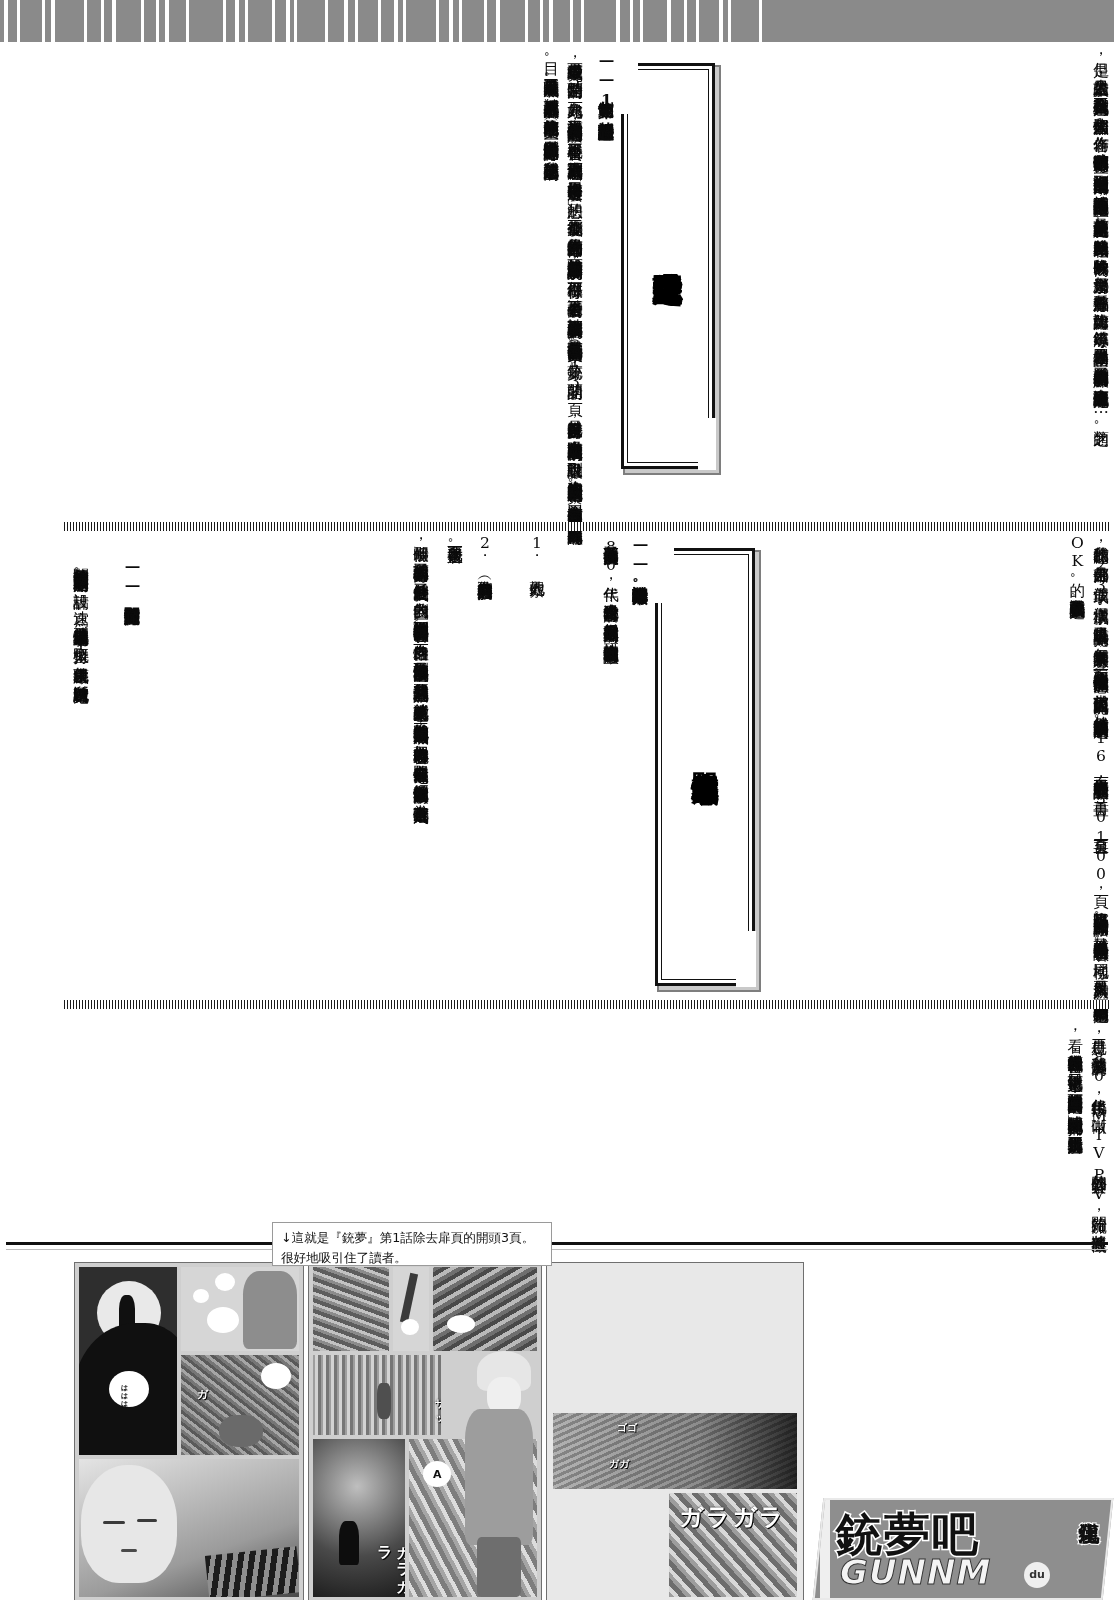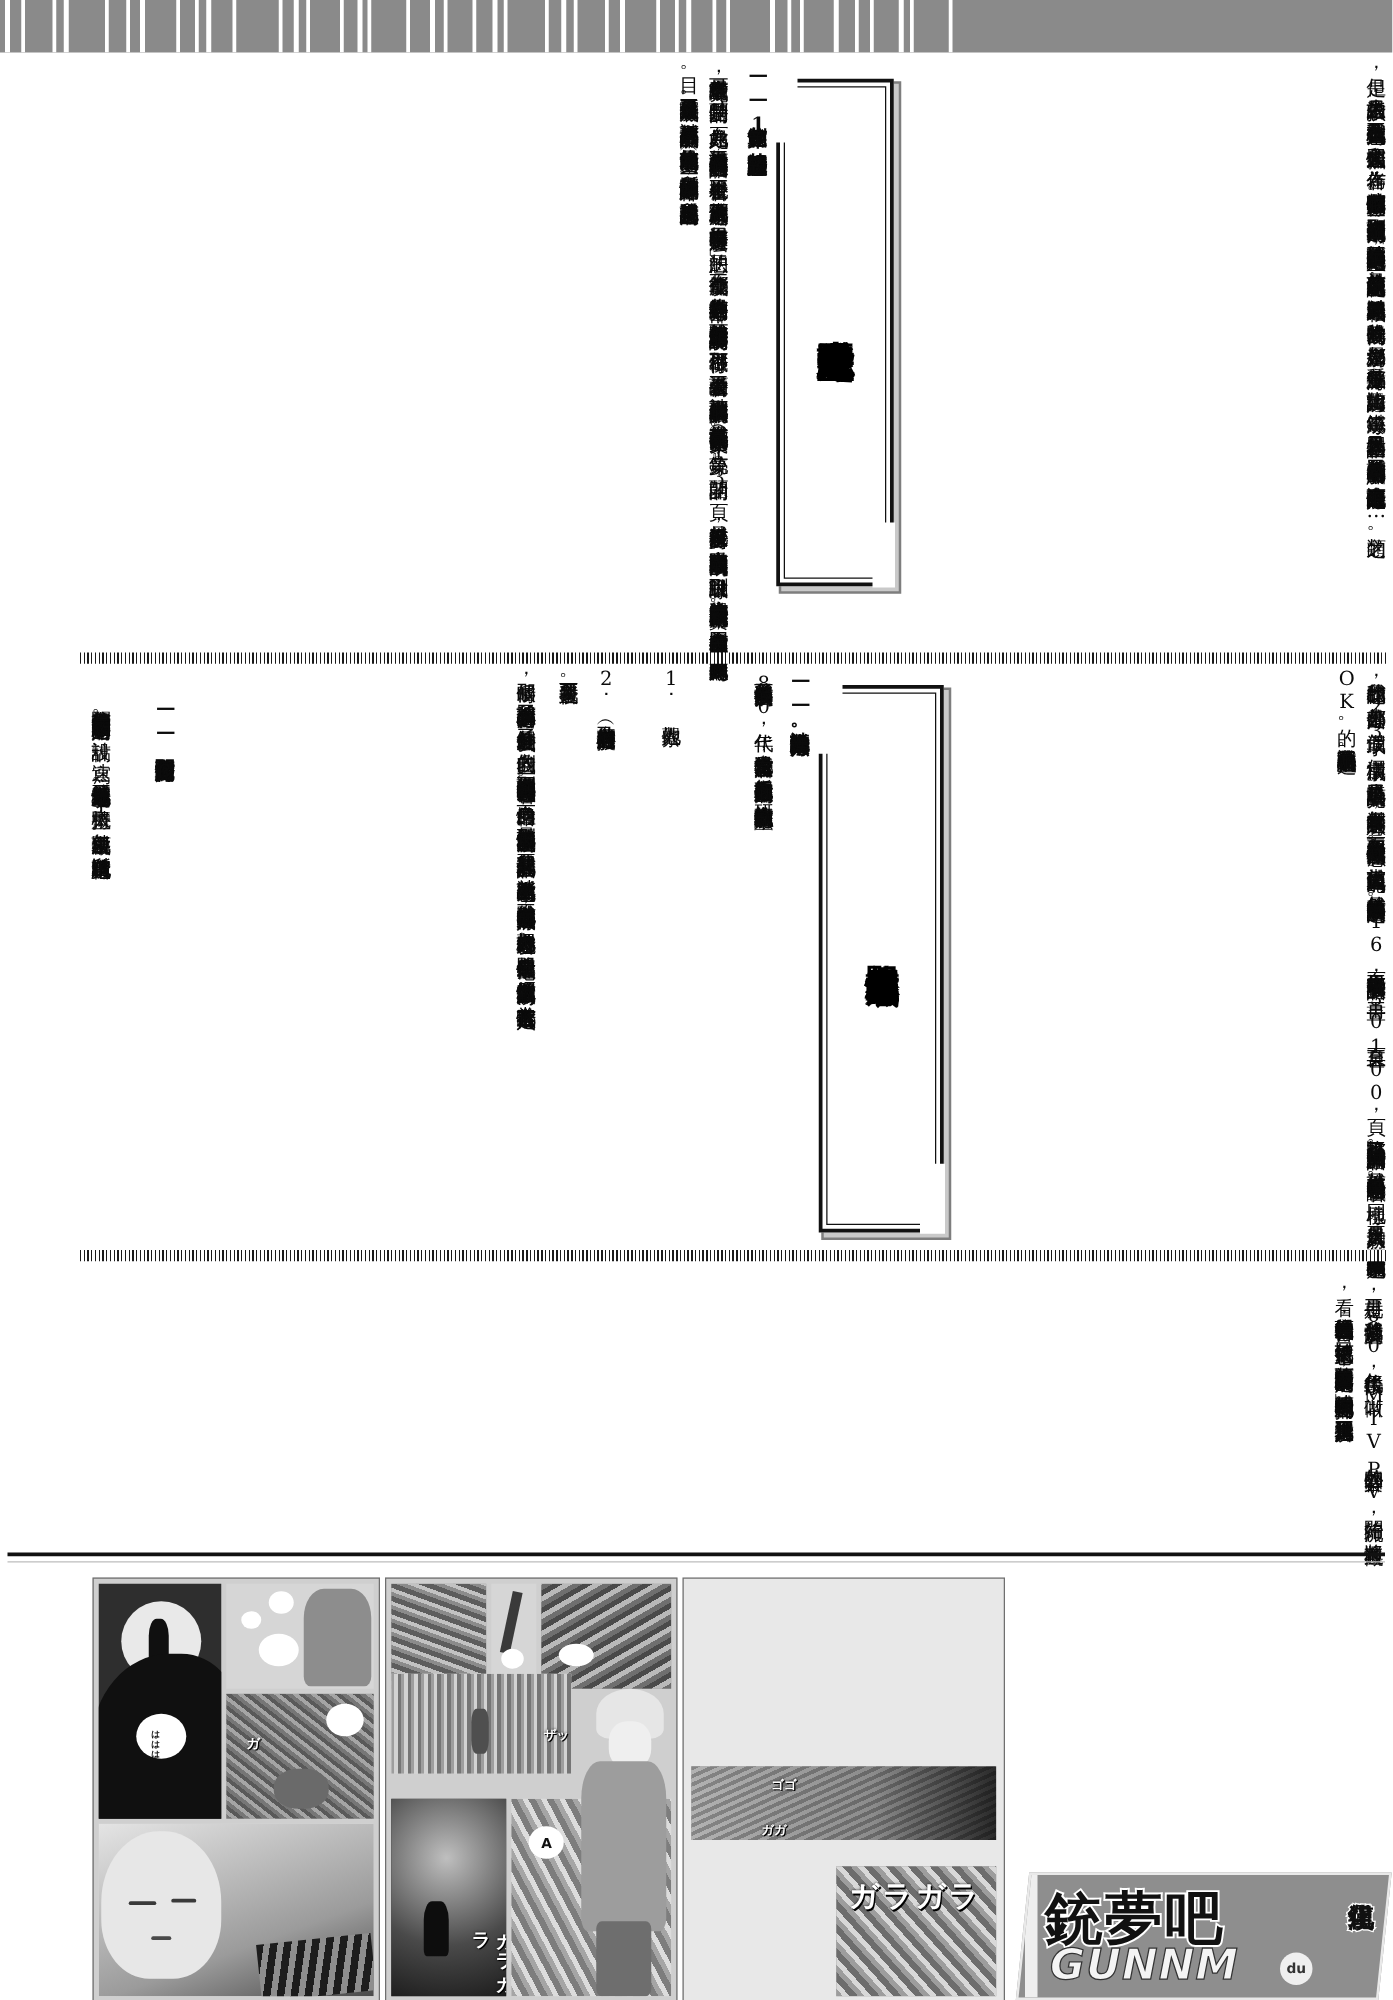--- a/index.html
+++ b/index.html
@@ -235,20 +235,24 @@
 
   <div class="vblock body" style="left:66px;top:556px;width:26px;height:440px;">關於作畫我的修習方法首先是從用筆和尺規來劃線這種基本功開始的。設計稿、速寫，總之就是要持之以恒地練習基本功。大概堅持1年就會顯現出成果，所以請踏踏實實地練習吧。</div>
 
   <div class="divider" style="left:64px;top:1000px;width:1046px;"></div>
 
   <div class="vblock body" style="left:742px;top:1026px;width:368px;height:200px;">再就是，我修習漫畫的80年代後半段，叫做MTV的外國音樂PV開始流行，將其慢進觀看，覺得帥氣的場面我就會暫停，然後一口氣把它畫下來。將視頻暫停下來練習與對著照片臨摹不同的是，連「糟糕的瞬間」妳也能捕捉得到。我覺得那正是其魅力所在。</div>
 
   <div class="artrule" style="left:6px;top:1242px;width:1102px;height:3px;"></div>
   <div class="artrule" style="left:6px;top:1249px;width:1102px;height:1px;background:#bdbdbd;"></div>
 
+  <div class="caption" style="left:272px;top:1222px;width:280px;height:44px;">
+    <div>↓這就是『銃夢』第1話除去扉頁的開頭3頁。</div>
+    <div>很好地吸引住了讀者。</div>
+  </div>
 
   <div class="artwrap" style="left:70px;top:1258px;width:740px;height:342px;">
 
     <div class="mpage" style="left:4px;top:4px;width:228px;height:338px;">
       <div class="pnl dark" style="left:4px;top:4px;width:98px;height:188px;">
         <div class="moon" style="left:18px;top:14px;width:64px;height:64px;"></div>
         <div class="sil" style="left:40px;top:28px;width:16px;height:34px;border-radius:40% 40% 10% 10%;"></div>
         <div class="sil" style="left:-6px;top:56px;width:120px;height:140px;border-radius:52% 40% 0 0;"></div>
         <div class="bub" style="left:30px;top:104px;width:40px;height:36px;"></div>
         <div class="sfxd" style="left:40px;top:112px;font-size:7px;writing-mode:vertical-rl;">ははは</div>
@@ -280,21 +284,21 @@
         <div class="tex" style="background:repeating-linear-gradient(20deg,#8b8b8b 0 3px,#c2c2c2 3px 6px,#5d5d5d 6px 10px);"></div>
       </div>
       <div class="pnl light" style="left:84px;top:4px;width:36px;height:84px;">
         <div class="sil" style="left:12px;top:6px;width:8px;height:50px;background:#3a3a3a;transform:rotate(12deg);"></div>
         <div class="bub" style="left:8px;top:52px;width:18px;height:16px;"></div>
       </div>
       <div class="pnl mid" style="left:124px;top:4px;width:104px;height:84px;">
         <div class="tex" style="background:repeating-linear-gradient(-30deg,#6f6f6f 0 4px,#b9b9b9 4px 8px,#4a4a4a 8px 12px);"></div>
         <div class="bub" style="left:14px;top:48px;width:28px;height:18px;"></div>
       </div>
-      <div class="pnl light" style="left:4px;top:76px;width:144px;height:80px;">
+      <div class="pnl light" style="left:4px;top:92px;width:128px;height:80px;">
         <div class="tex" style="background:repeating-linear-gradient(90deg,#9e9e9e 0 2px,#d3d3d3 2px 5px,#767676 5px 8px);"></div>
         <div class="sil" style="left:64px;top:28px;width:14px;height:36px;background:#4f4f4f;border-radius:30%;"></div>
         <div class="sfx" style="left:122px;top:42px;font-size:10px;">ザッ</div>
       </div>
       <div class="pnl dark" style="left:4px;top:176px;width:92px;height:158px;">
         <div class="tex" style="background:radial-gradient(circle at 48% 30%,#bfbfbf,#4a4a4a 58%,#1d1d1d);"></div>
         <div class="sil" style="left:26px;top:82px;width:20px;height:44px;background:#0d0d0d;border-radius:34% 34% 12% 12%;"></div>
         <div class="sfx" style="left:62px;top:96px;font-size:15px;writing-mode:vertical-rl;">ガラガラ</div>
       </div>
       <div class="pnl light" style="left:100px;top:176px;width:128px;height:158px;">
@@ -304,21 +308,21 @@
       </div>
       <div class="pnl light" style="left:150px;top:84px;width:78px;height:250px;background:transparent;">
         <div class="sil" style="left:18px;top:4px;width:54px;height:40px;background:#e6e6e6;border-radius:50% 50% 20% 20%;"></div>
         <div class="sil" style="left:28px;top:30px;width:34px;height:38px;background:#efefef;border-radius:42%;"></div>
         <div class="sil" style="left:6px;top:62px;width:68px;height:136px;background:#9d9d9d;border-radius:22% 22% 8% 8%;"></div>
         <div class="sil" style="left:18px;top:190px;width:44px;height:60px;background:#6e6e6e;border-radius:10%;"></div>
       </div>
     </div>
 
     <div class="mpage" style="left:476px;top:4px;width:256px;height:338px;background:#e8e8e8;">
-      <div class="pnl mid" style="left:6px;top:150px;width:244px;height:59px;">
+      <div class="pnl mid" style="left:6px;top:150px;width:244px;height:76px;">
         <div class="tex" style="background:
                linear-gradient(90deg,#b2b2b2,#8b8b8b 60%,#2a2a2a),
                repeating-linear-gradient(-24deg,rgba(0,0,0,.25) 0 3px,rgba(255,255,255,.16) 3px 6px);
                background-blend-mode:multiply;"></div>
         <div class="sfx" style="left:64px;top:8px;font-size:10px;">ゴゴ</div>
         <div class="sfx" style="left:56px;top:44px;font-size:10px;">ガガ</div>
       </div>
       <div class="pnl mid" style="left:122px;top:230px;width:128px;height:104px;">
         <div class="tex" style="background:repeating-linear-gradient(48deg,#9d9d9d 0 4px,#d8d8d8 4px 8px,#6d6d6d 8px 13px);"></div>
         <div class="sfx" style="left:10px;top:8px;font-size:24px;letter-spacing:2px;">ガラガラ</div>

